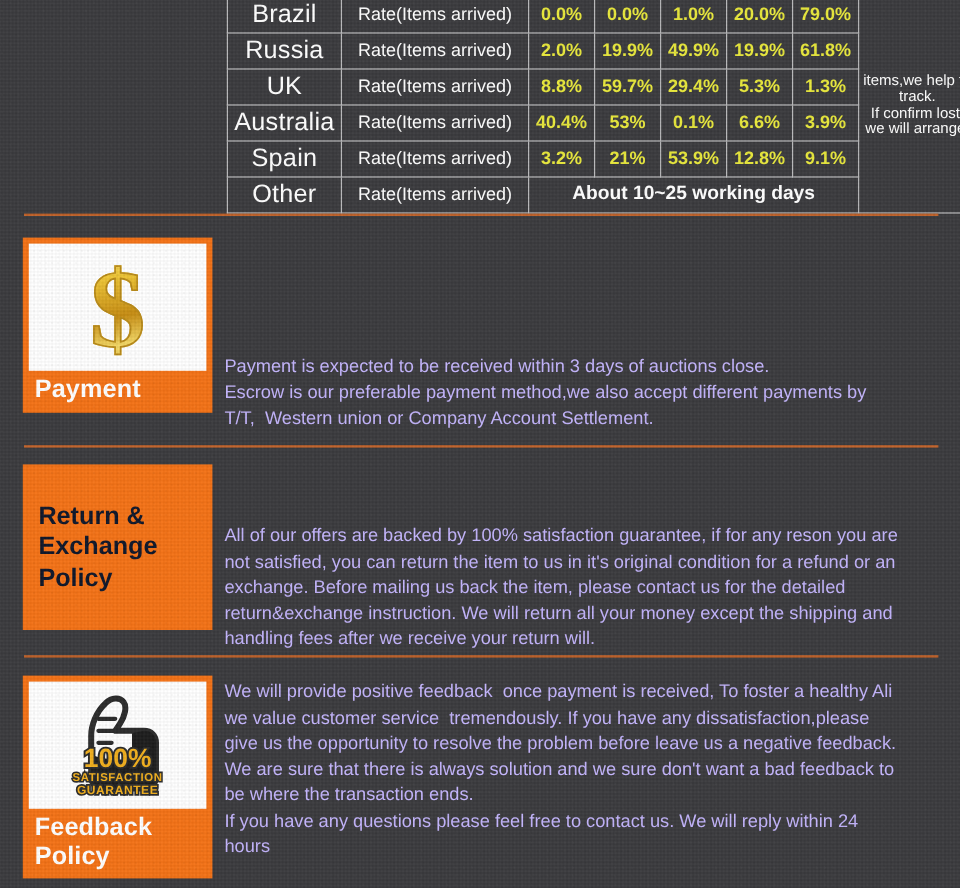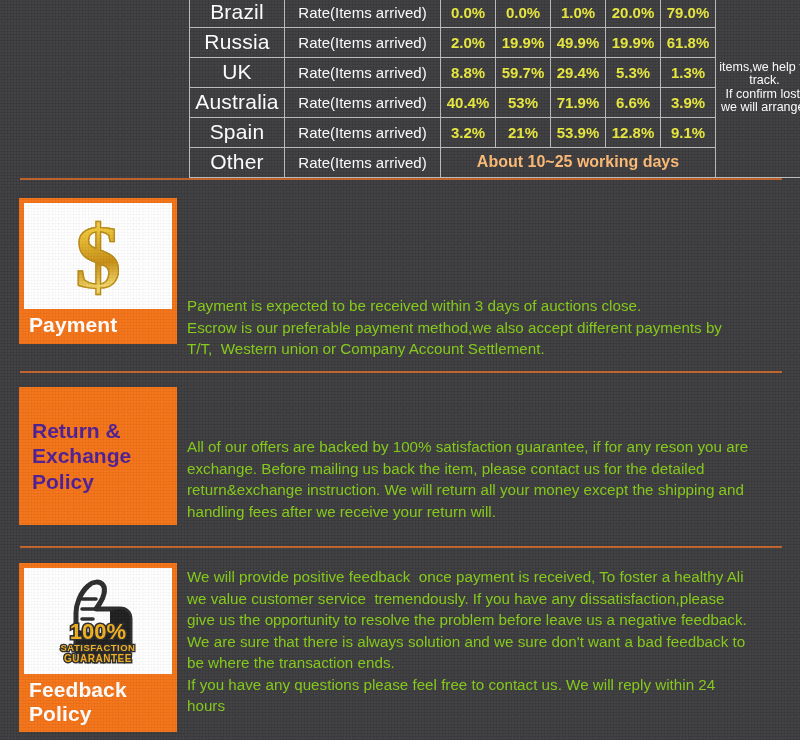--- a/index.html
+++ b/index.html
@@ -71,21 +71,21 @@
     width: 97px;
     font-size: 12.5px;
     color: #ffffff;
     text-align: left;
     vertical-align: top;
     padding: 1px 3px 0 4px;
     line-height: 1.18;
   }
   td.other-span {
     font-size: 16px;
-    color: #fdba74;
+    color: #ffffff;
     font-weight: bold;
   }
 
   
   .divider {
     position: absolute;
     left: 20px;
     width: 762px;
     height: 2px;
     background: #c0622a;
@@ -145,30 +145,30 @@
   
   .solid-badge {
     position: absolute;
     left: 19px;
     width: 158px;
     background: #f47216;
     display: flex;
     align-items: center;
   }
   .solid-badge .caption {
-    color: #4c1d95;
+    color: #0f172a;
     font-weight: bold;
     font-size: 21px;
     line-height: 1.2;
     padding-left: 13px;
   }
 
   .body-text {
     position: absolute;
-    color: #84cc16;
+    color: #c4b5fd;
     font-size: 15.2px;
     line-height: 21.5px;
   }
   .body-text div { white-space: pre; }
 
   #payment-badge { top: 198px; }
   #payment-text  { left: 187px; top: 295px; width: 600px; }
 
   #return-badge  { top: 387px; height: 138px; }
   #return-text   { left: 187px; top: 436px; width: 600px; }
@@ -211,21 +211,21 @@
           <td class="pct">59.7%</td>
           <td class="pct">29.4%</td>
           <td class="pct">5.3%</td>
           <td class="pct">1.3%</td>
         </tr>
         <tr>
           <td class="country">Australia</td>
           <td class="ratelabel">Rate(Items arrived)</td>
           <td class="pct">40.4%</td>
           <td class="pct">53%</td>
-          <td class="pct">71.9%</td>
+          <td class="pct">0.1%</td>
           <td class="pct">6.6%</td>
           <td class="pct">3.9%</td>
         </tr>
         <tr>
           <td class="country">Spain</td>
           <td class="ratelabel">Rate(Items arrived)</td>
           <td class="pct">3.2%</td>
           <td class="pct">21%</td>
           <td class="pct">53.9%</td>
           <td class="pct">12.8%</td>
@@ -258,20 +258,21 @@
 
 <div class="solid-badge" id="return-badge">
   <div class="caption">
     <div>Return &amp;</div>
     <div>Exchange</div>
     <div>Policy</div>
   </div>
 </div>
 <div class="body-text" id="return-text">
     <div>All of our offers are backed by 100% satisfaction guarantee, if for any reson you are</div>
+    <div>not satisfied, you can return the item to us in it's original condition for a refund or an</div>
     <div>exchange. Before mailing us back the item, please contact us for the detailed</div>
     <div>return&amp;exchange instruction. We will return all your money except the shipping and</div>
     <div>handling fees after we receive your return will.</div>
   </div>
 
 <div class="badge" id="feedback-badge">
   <div class="imgarea">
     <div class="thumb-wrap">
       <svg width="104" height="104" viewBox="0 0 104 104" aria-hidden="true">
 

